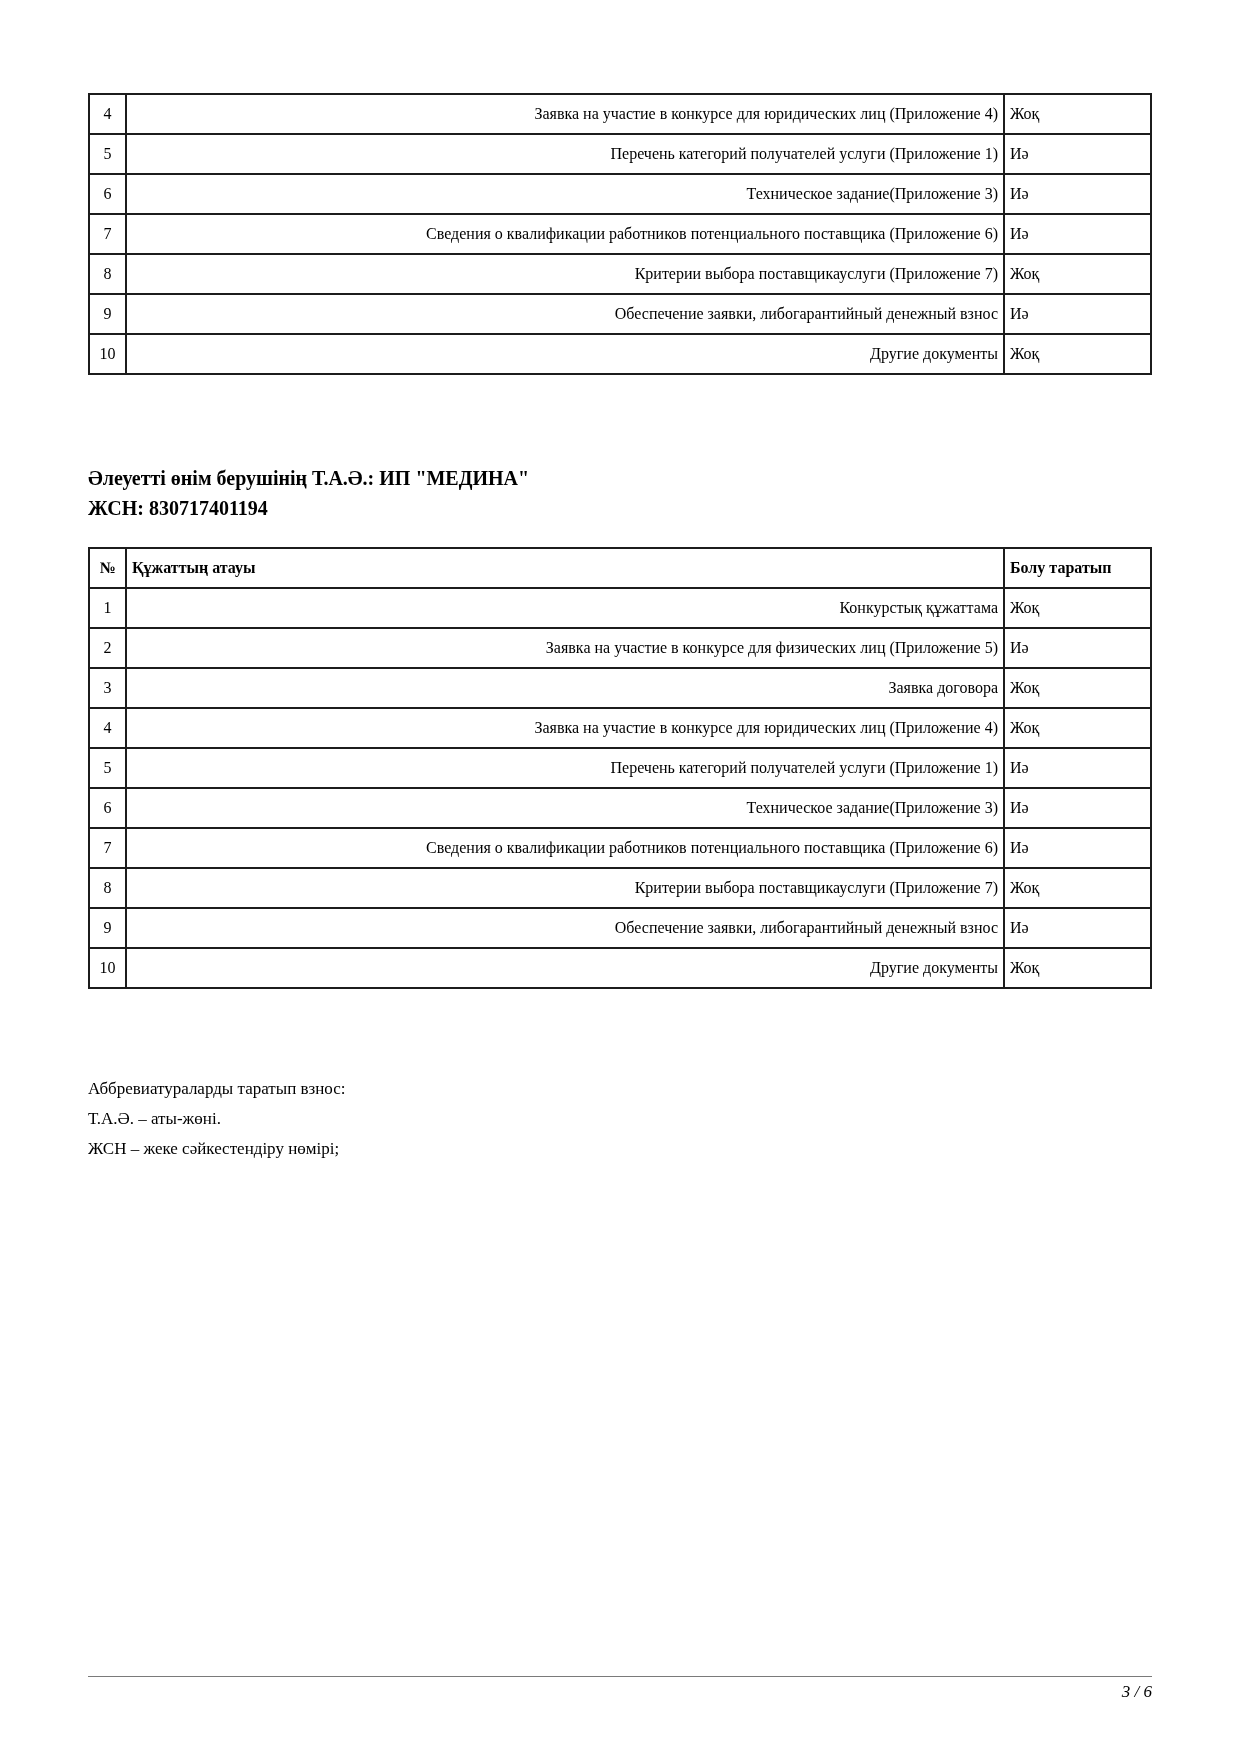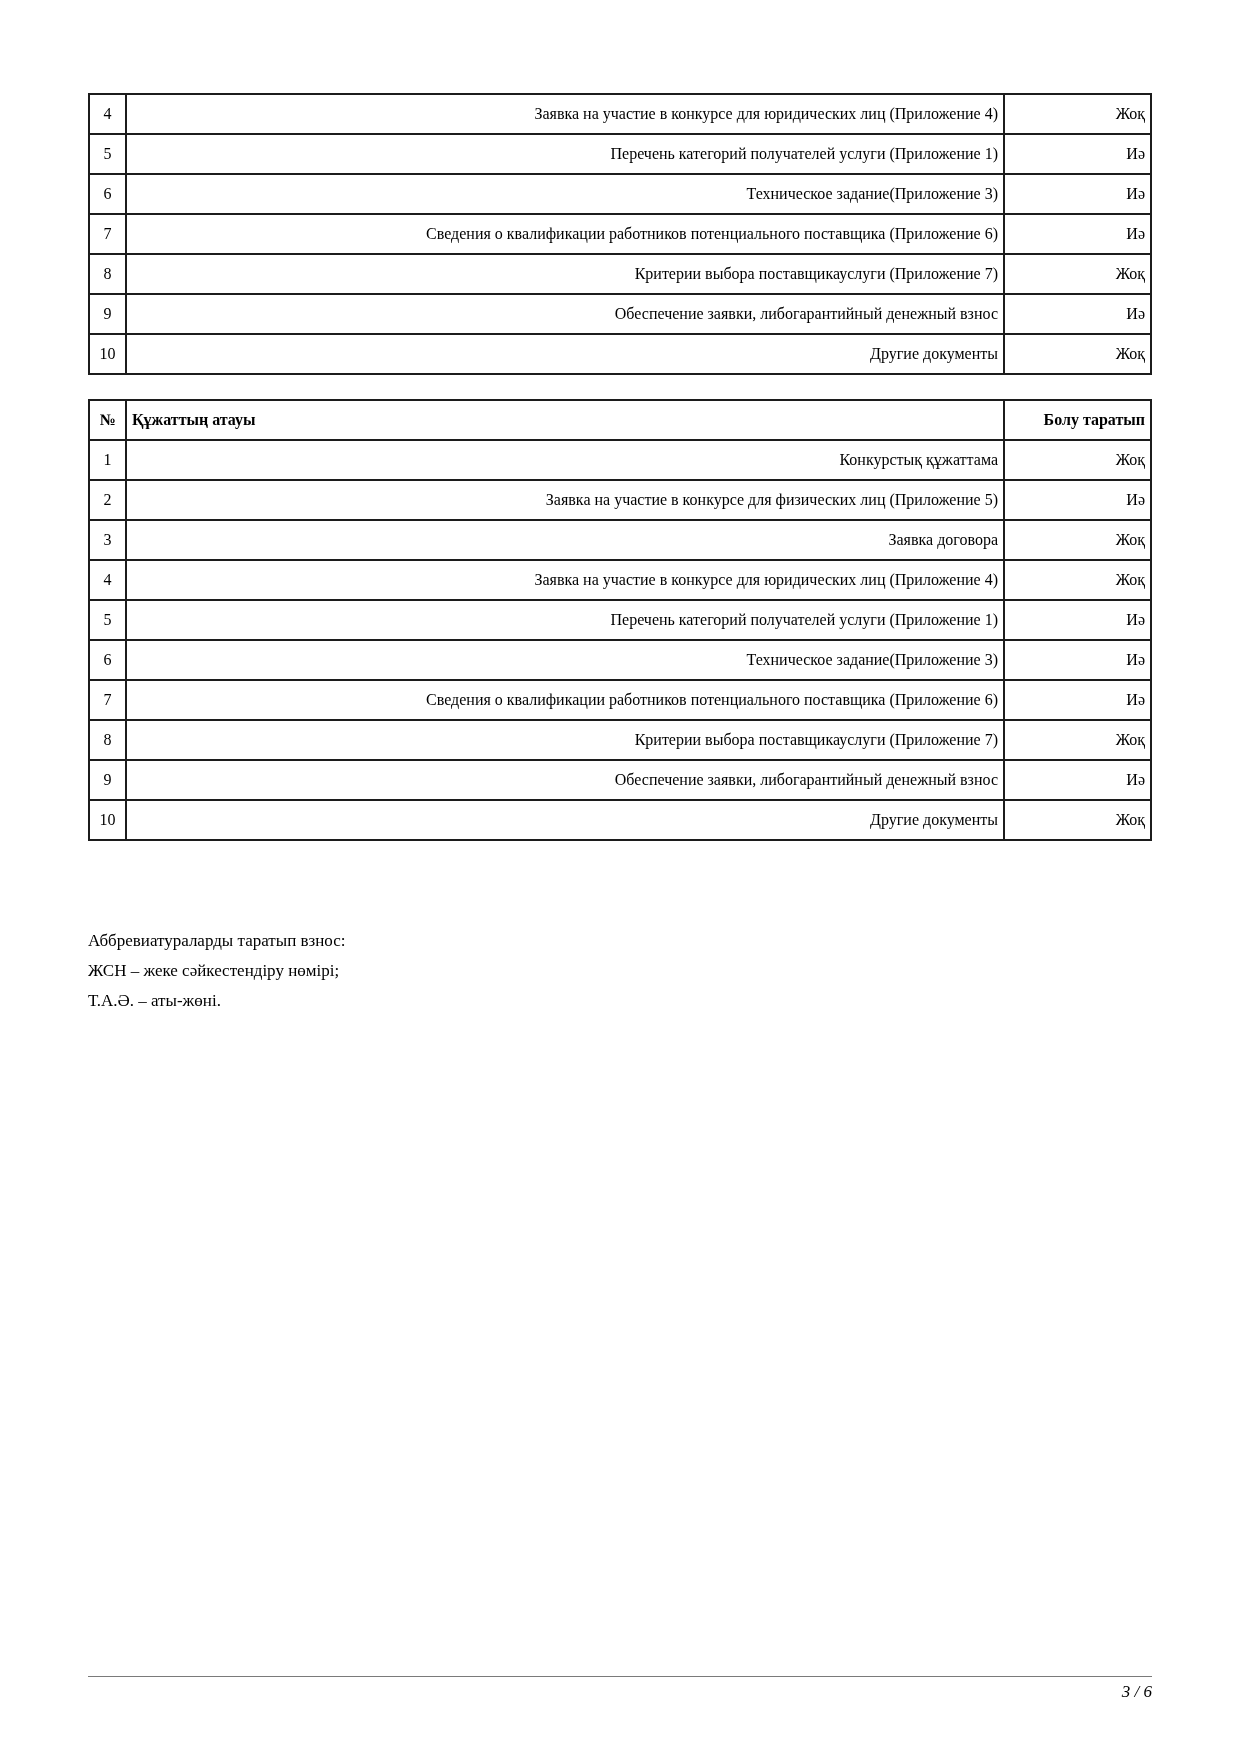--- a/index.html
+++ b/index.html
@@ -32,21 +32,21 @@
     box-sizing: content-box;
     padding: 2px 5px;
     font-size: 16px;
     line-height: 20px;
     vertical-align: middle;
     overflow: hidden;
     white-space: nowrap;
   }
   .c-num  { width: 25px; text-align: center; padding-left: 1px; padding-right: 1px; }
   .c-name { text-align: right; }
-  .c-flag { width: 135px; text-align: right; border-radius: 14px; }
+  .c-flag { width: 135px; text-align: left; border-radius: 14px; }
   table.doc-table th { font-weight: bold; }
   table.doc-table th.c-name { text-align: left; }
   #table1 { margin-top: 93px; }
   .supplier {
     margin-top: 88px;
     font-weight: bold;
     font-size: 20px;
     line-height: 30px;
   }
   #table2 { margin-top: 24px; }
@@ -118,20 +118,24 @@
         </tr>
 
         <tr>
           <td class="c-num">10</td>
           <td class="c-name">Другие документы</td>
           <td class="c-flag">Жоқ</td>
         </tr>
       </tbody>
   </table>
 
+  <div class="supplier">
+    <div>Әлеуетті өнім берушінің Т.А.Ә.: ИП "МЕДИНА"</div>
+    <div>ЖСН: 830717401194</div>
+  </div>
 
   <table class="doc-table" id="table2">
     <thead>
       <tr>
         <th class="c-num">№</th>
         <th class="c-name">Құжаттың атауы</th>
         <th class="c-flag">Болу таратып</th>
       </tr>
     </thead>
     <tbody>
@@ -193,20 +197,20 @@
         <tr>
           <td class="c-num">10</td>
           <td class="c-name">Другие документы</td>
           <td class="c-flag">Жоқ</td>
         </tr>
       </tbody>
   </table>
 
   <div class="abbrev">
     <div>Аббревиатураларды таратып взнос:</div>
+    <div>Т.А.Ә. – аты-жөні.</div>
     <div>ЖСН – жеке сәйкестендіру нөмірі;</div>
-    <div>Т.А.Ә. – аты-жөні.</div>
   </div>
 
 </div>
 
 <div class="footer-rule"></div>
 <div class="page-num">3 / 6</div>
 
 </body></html>

